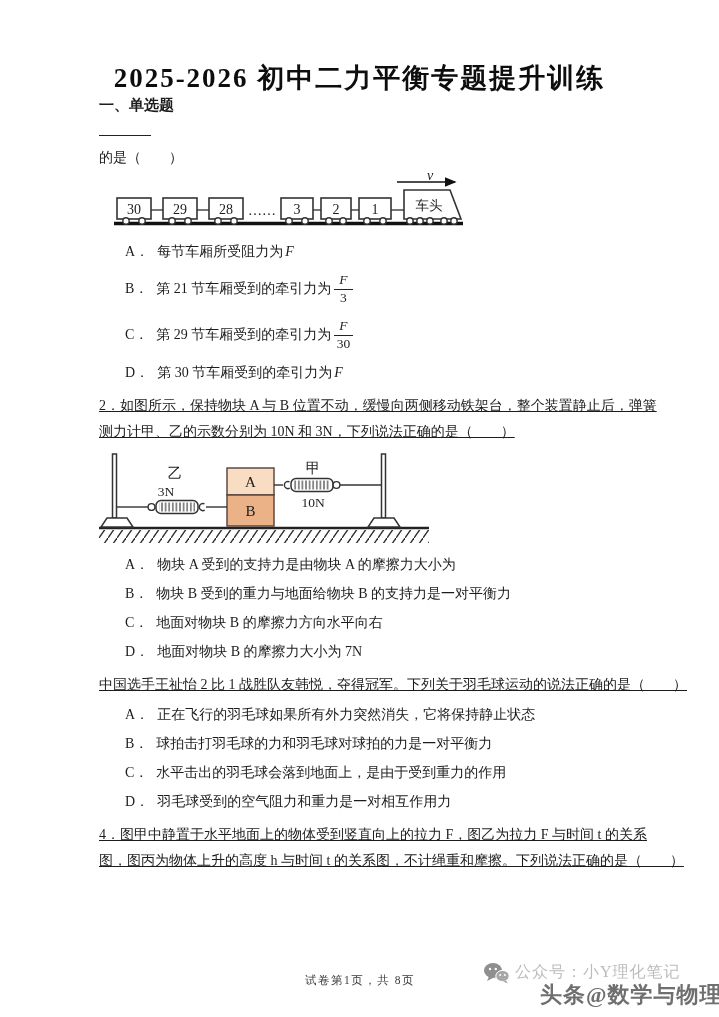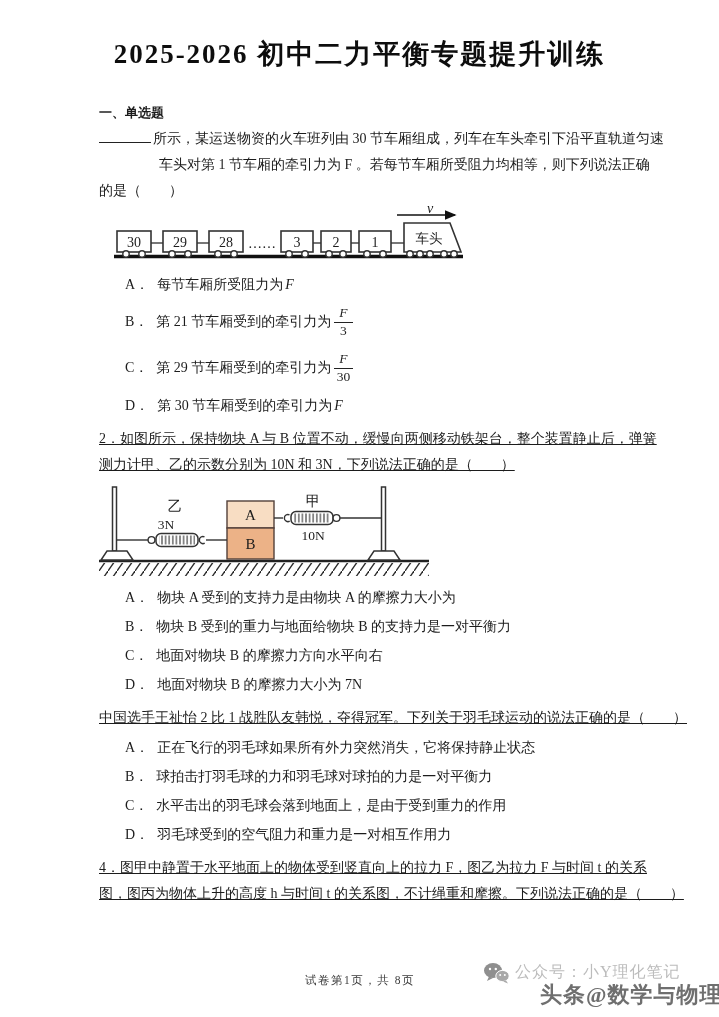--- a/index.html
+++ b/index.html
@@ -1,27 +1,27 @@
 <!DOCTYPE html>
 <html><head>
 <meta charset="utf-8">
 <style>
   html,body { margin:0; padding:0; }
   body {
     width:719px; height:1017px; background:#ffffff; overflow:hidden; position:relative;
     font-family:"Liberation Serif", serif; color:#1c1c1c;
   }
   .page { position:absolute; inset:0; }
-  .content { padding:36px 99px 0 99px; }
+  .content { padding:60px 99px 0 99px; }
 
   .title {
     font-size:27px; font-weight:700; text-align:center; margin:0;
     letter-spacing:2px; color:#0d0d0d;
   }
-  .section { font-weight:700; font-size:13px; margin-top:32px; }
+  .section { font-weight:700; font-size:15px; margin-top:0; }
 
   .stem { font-size:14px; line-height:26px; margin-top:4px; }
   .stem-line { white-space:nowrap; }
   .indent60 { padding-left:60px; }
   .blank {
     display:inline-block; width:52px; height:0.95em;
     border-bottom:1.2px solid #222; vertical-align:baseline; margin-right:2px;
   }
 
   .opts { font-size:14px; margin-top:4px; }
@@ -54,22 +54,21 @@
 </head>
 <body>
 
 <div class="page">
   <div class="content">
 
     <h1 class="title">2025-2026 初中二力平衡专题提升训练</h1>
     <div class="section">一、单选题</div>
 
     <div class="stem">
-      <div class="stem-line"><span class="blank"></span><span>所示，某运送物资的火车班列由 30 节车厢组成，列车在车头牵引下沿平直轨道匀速</span></div>
-      <div class="stem-line indent60"><span>车头对第 1 节车厢的牵引力为 F 。若每节车厢所受阻力均相等，则下列说法正确</span></div>
+      <div class="stem-line"><span class="blank"></span></div>
       <div class="stem-line"><span>的是（　　）</span></div>
     </div>
 
     <div class="figure1">
       <svg width="350" height="58" viewBox="0 0 350 58">
         <defs>
           <marker id="arrowhead" markerWidth="9" markerHeight="8" refX="6.5" refY="3" orient="auto">
             <path d="M0,0 L7.5,3 L0,6 Z" fill="#111"></path>
           </marker>
         </defs>

